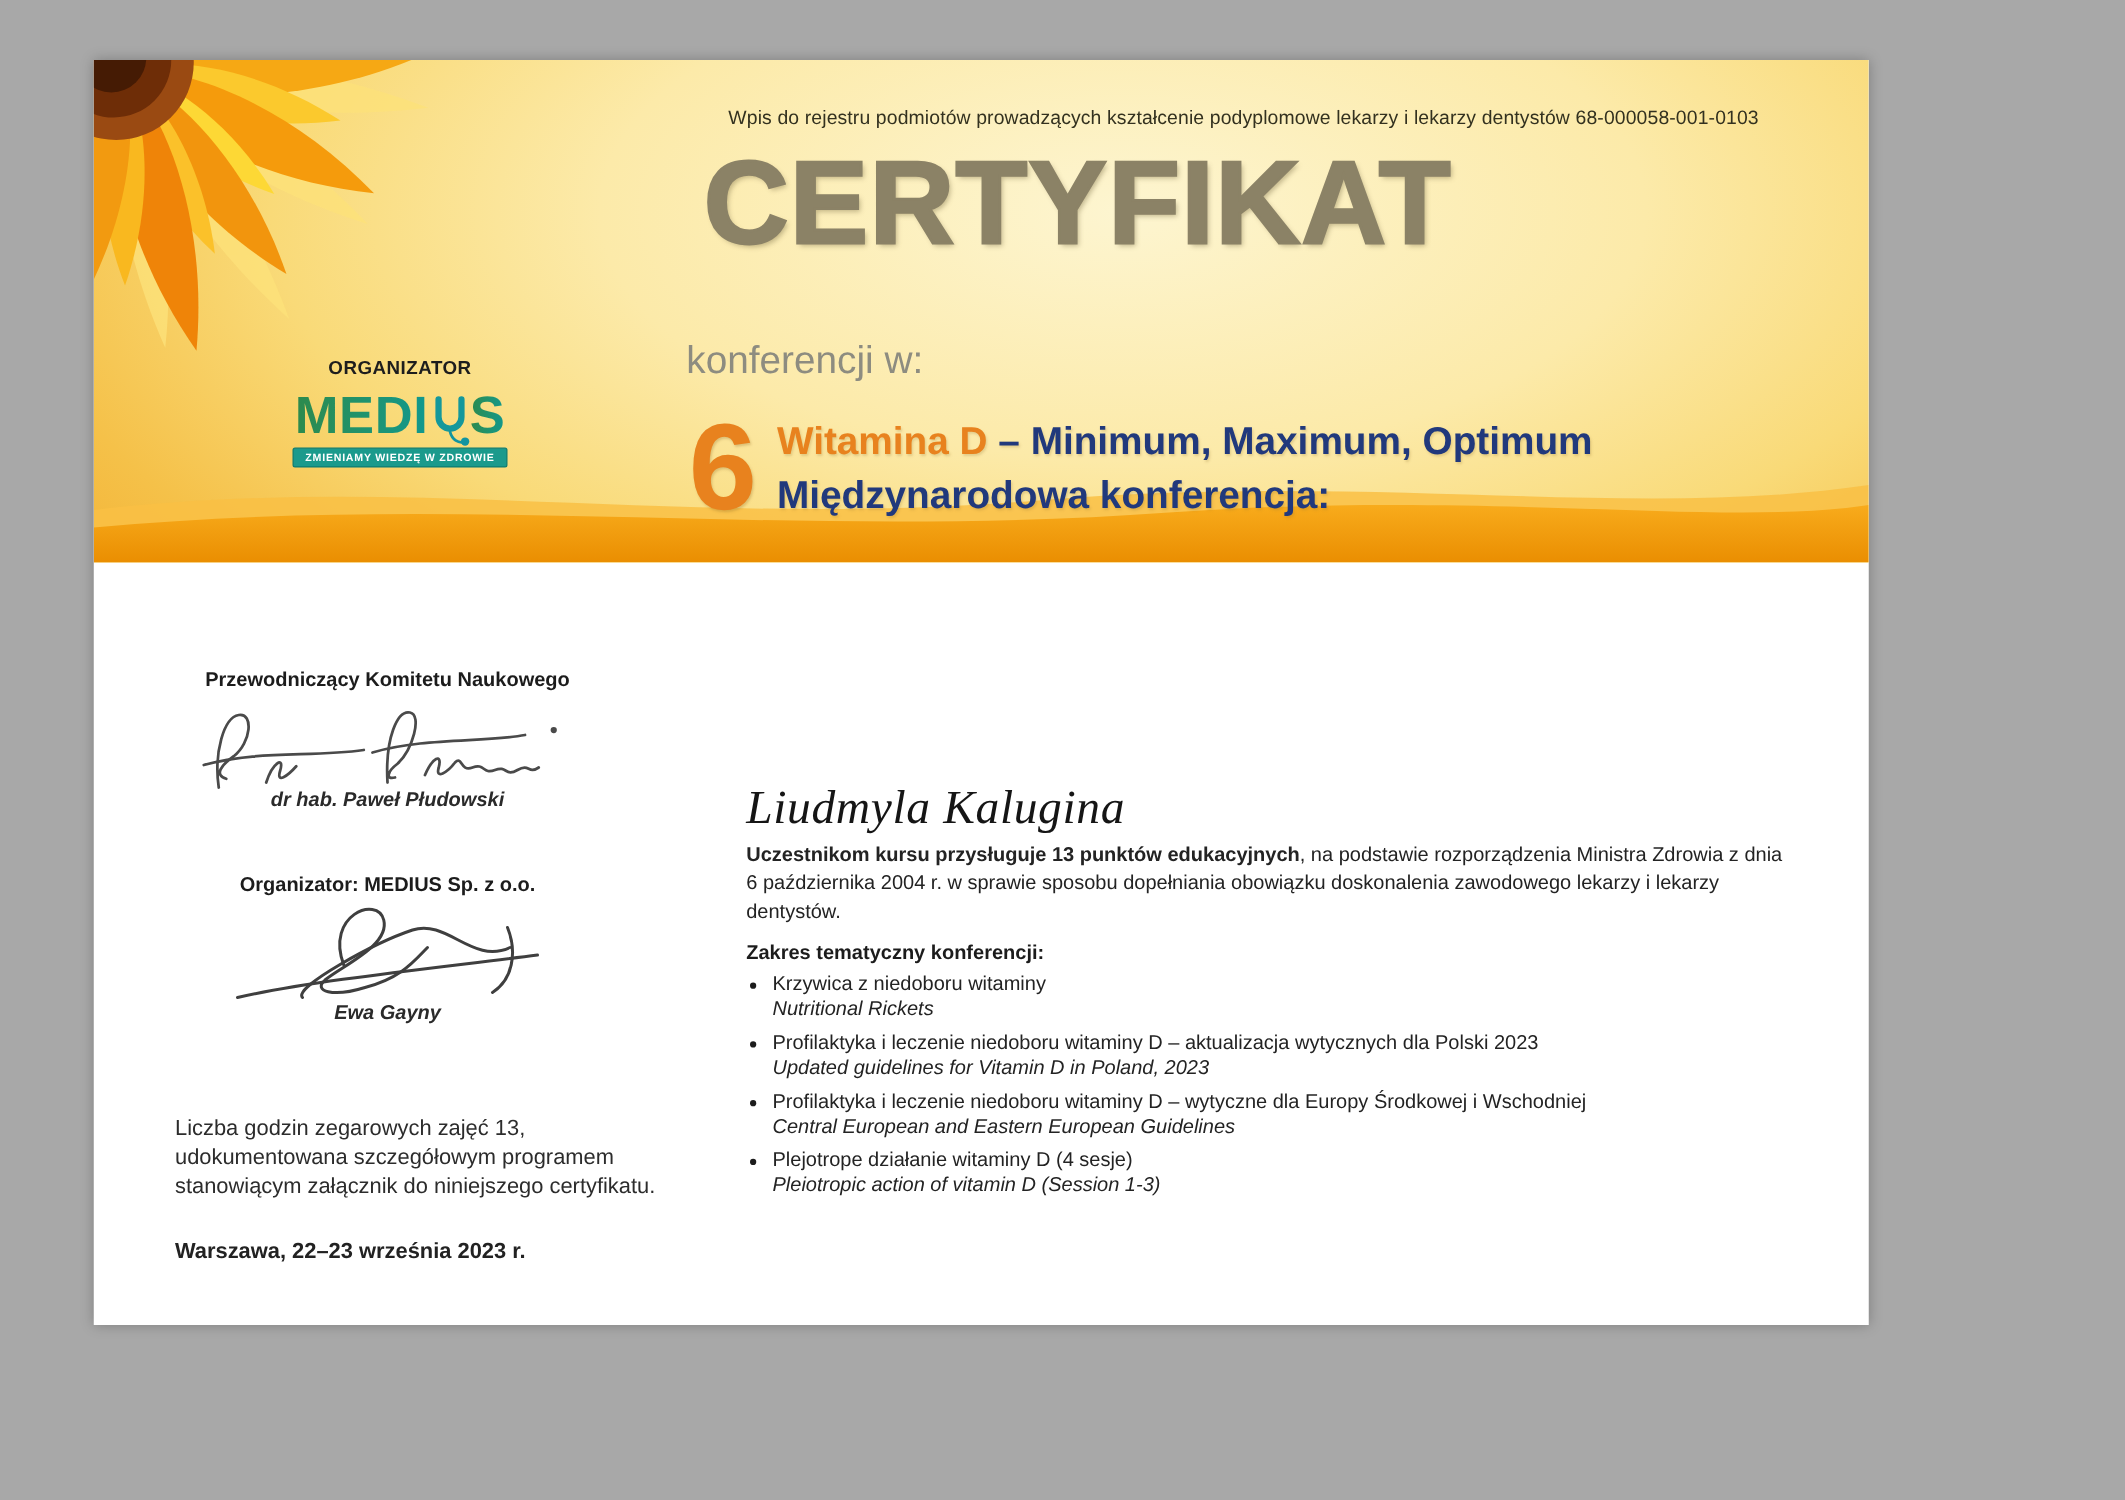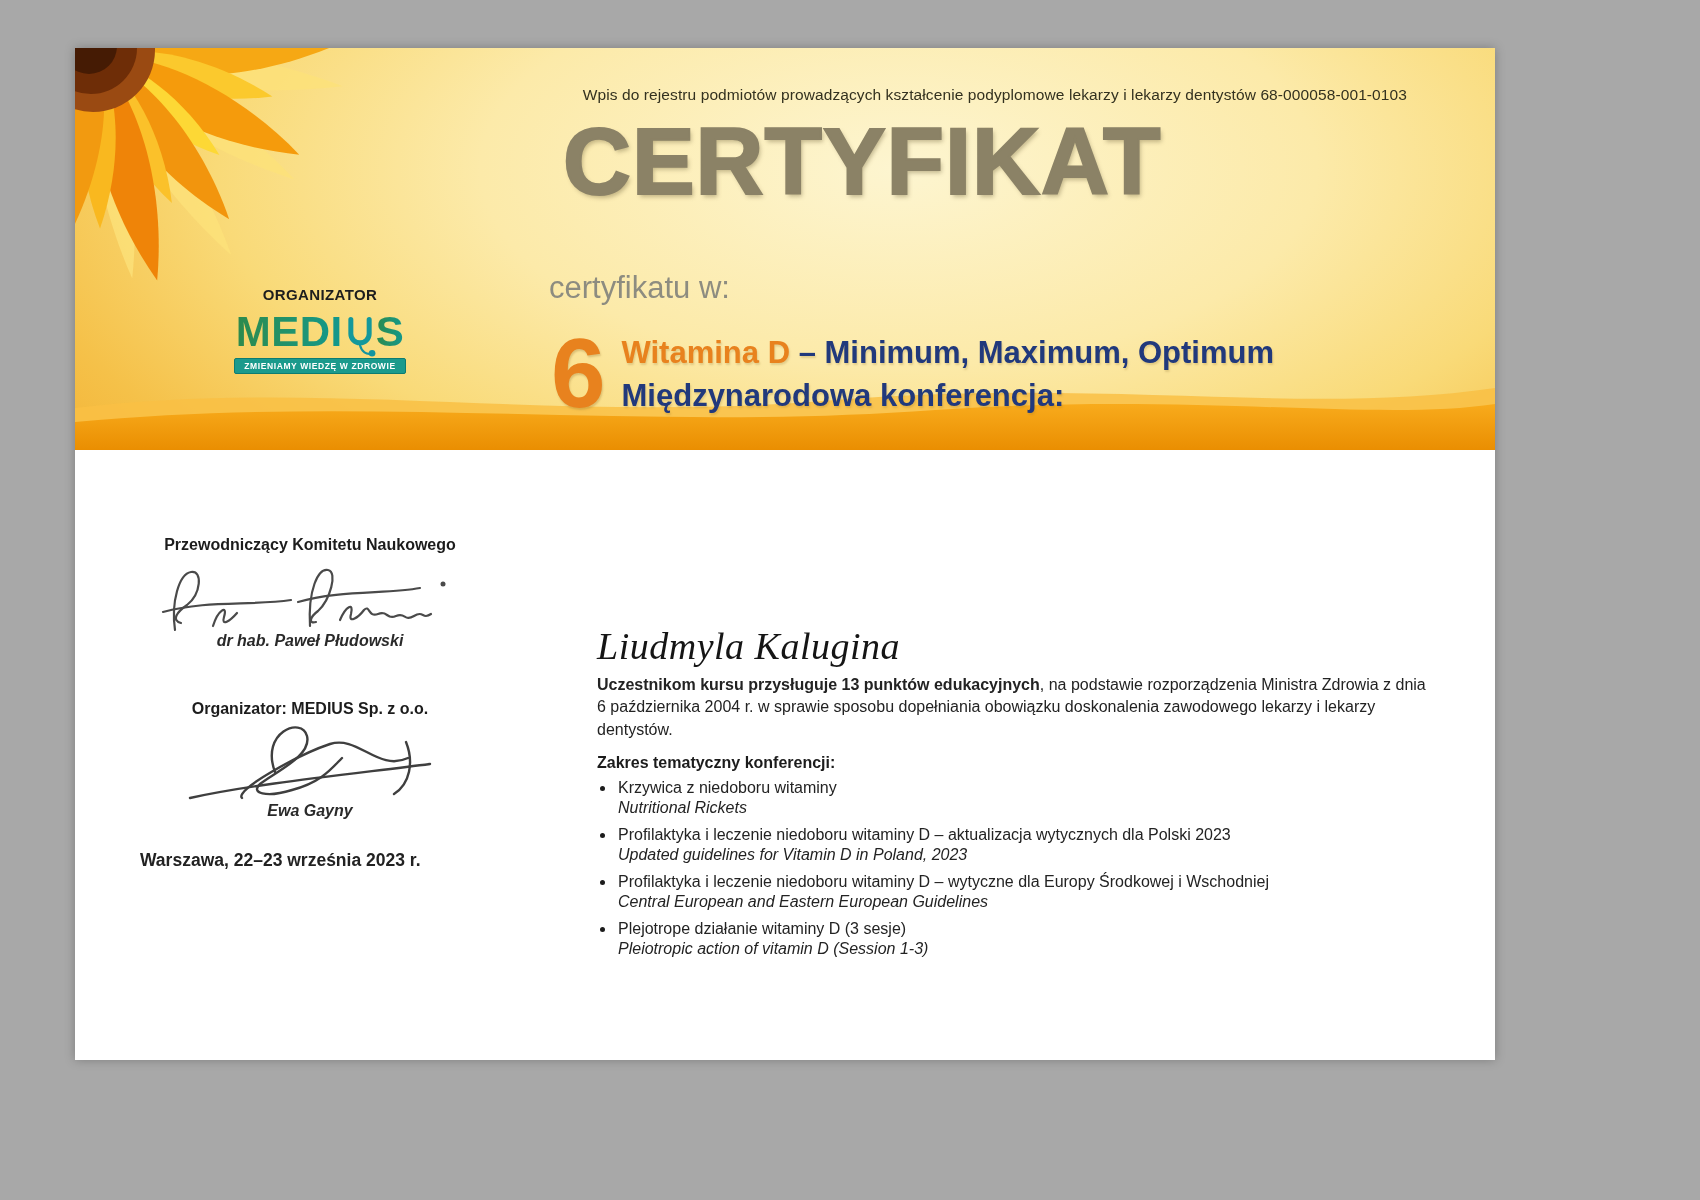--- a/index.html
+++ b/index.html
@@ -135,21 +135,21 @@
 
           <circle cx="24" cy="12" r="62" fill="#9a4a12"></circle>
           <circle cx="22" cy="10" r="46" fill="#6e2d07"></circle>
           <circle cx="20" cy="8" r="28" fill="#451b04"></circle>
         </g>
       </svg>
 
       <div class="registry">Wpis do rejestru podmiotów prowadzących kształcenie podyplomowe lekarzy i lekarzy dentystów 68-000058-001-0103</div>
 
       <div class="cert-title">CERTYFIKAT</div>
-      <div class="cert-sub">certyfikatu w:</div>
+      <div class="cert-sub">konferencji w:</div>
 
       <div class="conf-row">
         <div class="conf-num">6</div>
         <div class="conf-lines">
           <div class="conf-line"><span class="conf-orange">Witamina D</span><span> – Minimum, Maximum, Optimum</span></div>
           <div class="conf-line">Międzynarodowa konferencja:</div>
         </div>
       </div>
 
       <div class="organizer-block">
@@ -192,20 +192,21 @@
         <g fill="none" stroke="#3f3f3f" stroke-width="2.4" stroke-linecap="round">
           <path d="M95,58 C80,18 122,2 127,22 C132,42 95,58 80,70 C70,79 86,84 112,76 C142,68 152,54 162,44"></path>
           <path d="M62,84 C54,76 120,40 150,30 C178,21 198,58 228,44"></path>
           <path d="M10,84 C72,70 172,60 250,50"></path>
           <path d="M226,28 C234,48 230,70 214,80"></path>
         </g>
       </svg>
 
       <div class="sig-name">Ewa Gayny</div>
 
+      <div class="hours-note">Liczba godzin zegarowych zajęć 13, udokumentowana szczegółowym programem stanowiącym załącznik do niniejszego certyfikatu.</div>
       <div class="place-date">Warszawa, 22–23 września 2023 r.</div>
     </div>
 
     <div class="right-col">
       <div class="participant-name">Liudmyla Kalugina</div>
 
 
       <div class="points-para"><b>Uczestnikom kursu przysługuje 13 punktów edukacyjnych</b><span>, na podstawie rozporządzenia Ministra Zdrowia z dnia 6 października 2004 r. w sprawie sposobu dopełniania obowiązku doskonalenia zawodowego lekarzy i lekarzy dentystów.</span></div>
 
       <div class="topics-label">Zakres tematyczny konferencji:</div>
@@ -228,21 +229,21 @@
         <li class="topic-item">
           <span class="bullet-dot"></span>
           <span>
             <span class="topic-pl">Profilaktyka i leczenie niedoboru witaminy D – wytyczne dla Europy Środkowej i Wschodniej</span>
             <span class="topic-en">Central European and Eastern European Guidelines</span>
           </span>
         </li>
         <li class="topic-item">
           <span class="bullet-dot"></span>
           <span>
-            <span class="topic-pl">Plejotrope działanie witaminy D (3 sesje)</span>
+            <span class="topic-pl">Plejotrope działanie witaminy D (4 sesje)</span>
             <span class="topic-en">Pleiotropic action of vitamin D (Session 1-3)</span>
           </span>
         </li>
       </ul>
     </div>
 
   </div>
 </div>
 
 </body></html>

